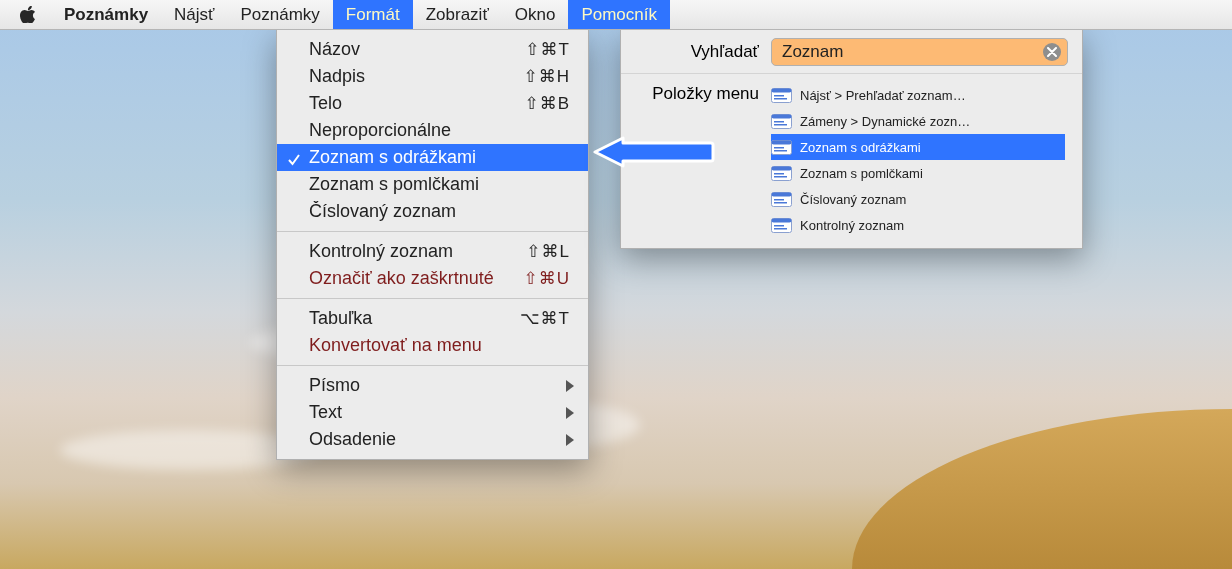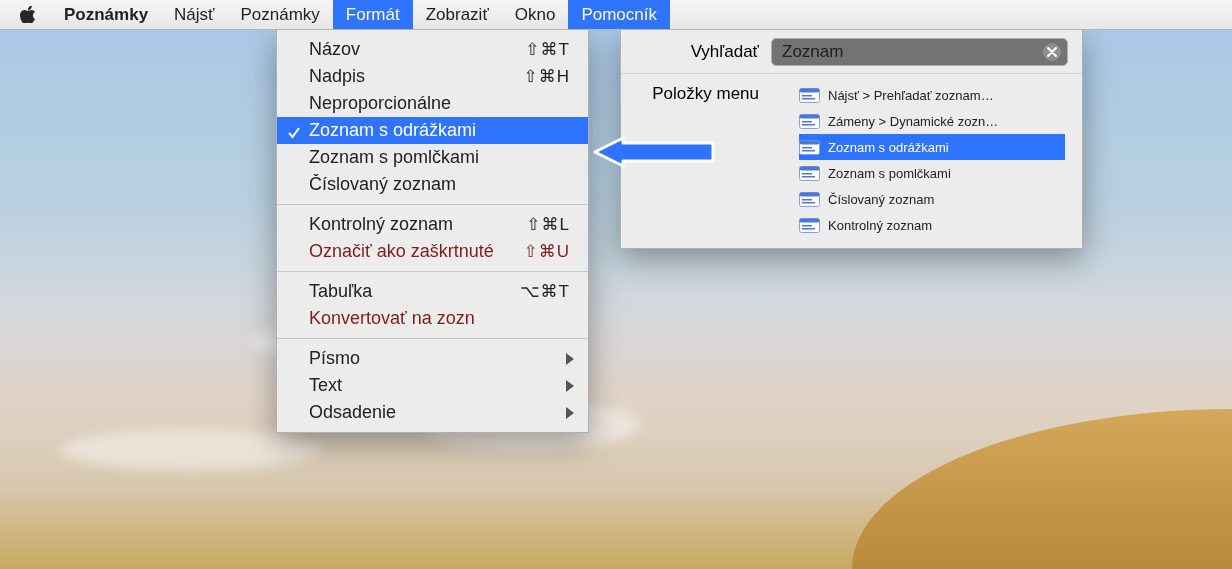--- a/index.html
+++ b/index.html
@@ -103,34 +103,34 @@
     display:flex; align-items:center;
     height:44px;
     padding:0 14px 0 0;
     border-bottom:1px solid #d4d4d4;
   }
   .help-search-row .lbl {
     width:150px; text-align:right; padding-right:12px; font-size:17px;
   }
   .search-field {
     flex:1; height:28px;
-    background:#737373;
+    background:#fdba74;
     border:1px solid #b0b0b0;
     border-radius:5px;
     display:flex; align-items:center;
     padding:0 6px;
     font-size:17px;
   }
   .search-field .val { flex:1; padding-left:4px; color:#222; }
   .clear-btn {
     width:18px; height:18px; border-radius:50%;
     background:#8e8e8e;
     display:flex; align-items:center; justify-content:center;
   }
-  .help-body { display:flex; padding:8px 17px 10px 0;gap:28px; }
+  .help-body { display:flex; padding:8px 17px 10px 0; }
   .help-label-col {
     width:150px; text-align:right; padding-right:12px; font-size:17px; padding-top:2px;
   }
   .help-results { flex:1; }
   .hr-row {
     display:flex; align-items:center;
     height:26px;
     padding-right:16px;
     font-size:13px;
     color:#222;
@@ -174,20 +174,24 @@
 <div class="dropdown" id="format-menu">
     <div class="dd-row">
       <span class="label">Názov</span>
       <span class="short">⇧⌘T</span>
     </div>
     <div class="dd-row">
       <span class="label">Nadpis</span>
       <span class="short">⇧⌘H</span>
     </div>
     <div class="dd-row">
+      <span class="label">Telo</span>
+      <span class="short">⇧⌘B</span>
+    </div>
+    <div class="dd-row">
       <span class="label">Neproporcionálne</span>
     </div>
     <div class="dd-row sel">
       <span class="dd-check"><svg viewBox="0 0 14 14">
           <path d="M2 7 L5.5 11 L12 2" fill="none" stroke="#fff" stroke-width="2"></path>
         </svg></span>
       <span class="label">Zoznam s odrážkami</span>
     </div>
     <div class="dd-row">
       <span class="label">Zoznam s pomlčkami</span>
@@ -203,21 +207,21 @@
     <div class="dd-row disabled">
       <span class="label">Označiť ako zaškrtnuté</span>
       <span class="short">⇧⌘U</span>
     </div>
     <div class="dd-sep"></div>
     <div class="dd-row">
       <span class="label">Tabuľka</span>
       <span class="short">⌥⌘T</span>
     </div>
     <div class="dd-row disabled">
-      <span class="label">Konvertovať na zozn</span>
+      <span class="label">Konvertovať na menu</span>
     </div>
     <div class="dd-sep"></div>
     <div class="dd-row">
       <span class="label">Písmo</span>
       <span class="dd-sub"></span>
     </div>
     <div class="dd-row">
       <span class="label">Text</span>
       <span class="dd-sub"></span>
     </div>

